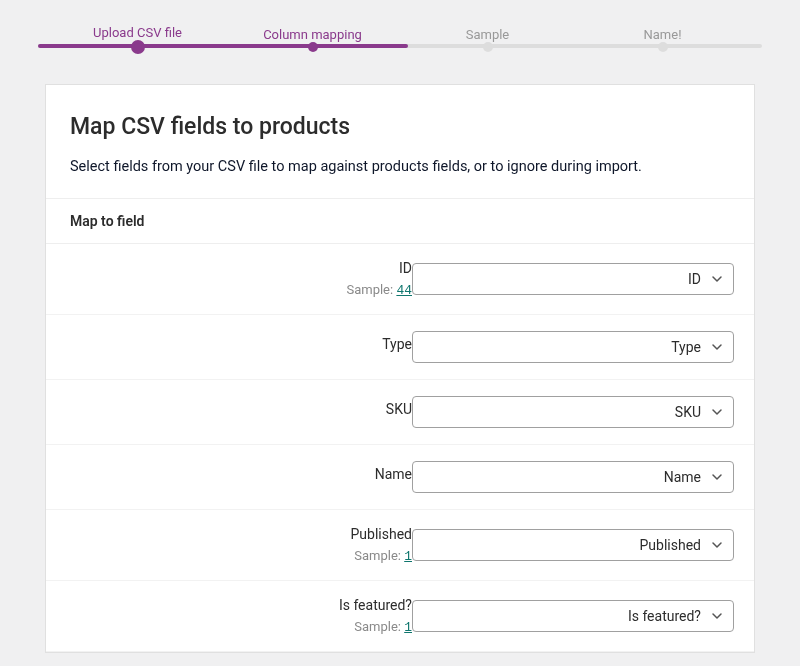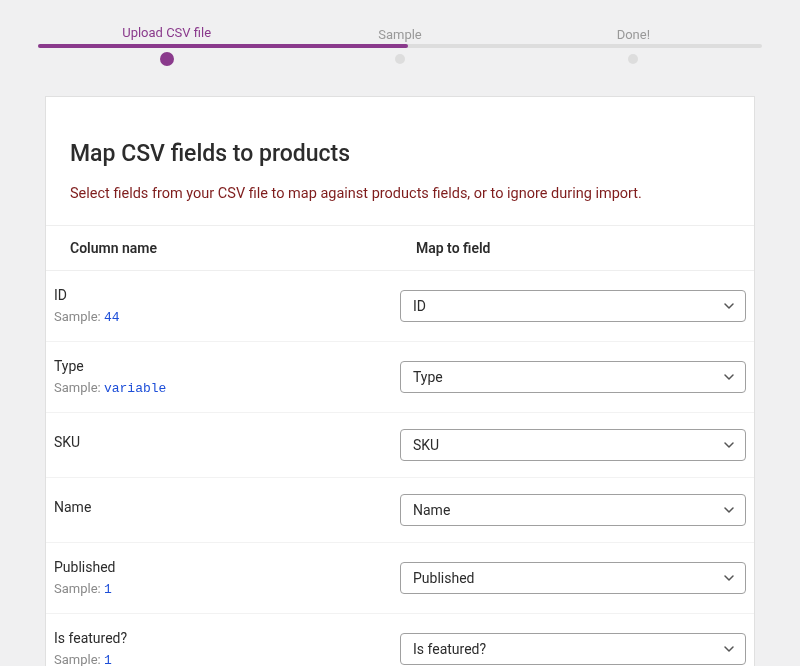--- a/index.html
+++ b/index.html
@@ -42,21 +42,21 @@
       flex: 1;
       display: flex;
       flex-direction: column;
       align-items: center;
       position: relative;
       z-index: 2;
     }
     .step-label {
       font-size: 13px;
       color: #999;
-      margin-bottom: 12px;
+      margin-bottom: 0;
       font-weight: 400;
     }
     .step-label.active {
       color: #8a3a8c;
     }
     .step-dot {
       width: 10px;
       height: 10px;
       border-radius: 50%;
       background: #ddd;
@@ -72,31 +72,30 @@
       height: 10px;
       background: #8a3a8c;
     }
     .panel {
       background: #fff;
       margin: 30px 45px 0 45px;
       border: 1px solid #e0e0e0;
     }
     .panel-header {
       padding: 28px 34px 20px 24px;
-      margin-top: 15px;
     }
     .panel-title {
       font-size: 23px;
       font-weight: 500;
       color: #2c2c2c;
       margin-bottom: 16px;
     }
     .panel-desc {
       font-size: 14.5px;
-      color: #7f1d1d;
+      color: #0f172a;
       line-height: 1.5;
     }
     .table-header {
       display: flex;
       padding: 14px 24px;
       border-top: 1px solid #eee;
       border-bottom: 1px solid #eee;
     }
     .col-name {
       flex: 0 0 346px;
@@ -106,38 +105,40 @@
     }
     .col-map {
       flex: 1;
       font-size: 14px;
       font-weight: 600;
       color: #2c2c2c;
     }
     .row {
       display: flex;
       align-items: center;
-      padding: 16px 8px;
+      padding: 16px 20px;
       border-bottom: 1px solid #f2f2f2;
+      text-align: right;
     }
     .row-left {
       flex: 0 0 346px;
     }
     .row-name {
       font-size: 14px;
       color: #2c2c2c;
       margin-bottom: 6px;
     }
     .row-sample {
       font-size: 13px;
       color: #8a8a8a;
     }
     .row-sample .sample-val {
       font-family: "SFMono-Regular", Consolas, "Liberation Mono", Menlo, monospace;
-      color: #1d4ed8;
+      color: #0f766e;
+      text-decoration: underline;
     }
     .row-right {
       flex: 1;
     }
     .select {
       position: relative;
       width: 100%;
       border: 1px solid #a0a0a0;
       border-radius: 4px;
       padding: 7px 32px 7px 12px;
@@ -161,37 +162,40 @@
 <body>
 
 <div class="stepper">
   <div class="stepper-track"></div>
   <div class="stepper-progress"></div>
   <div class="step">
     <div class="step-label active">Upload CSV file</div>
     <div class="step-dot done"></div>
   </div>
   <div class="step">
+    <div class="step-label active">Column mapping</div>
+    <div class="step-dot current"></div>
+  </div>
+  <div class="step">
     <div class="step-label">Sample</div>
     <div class="step-dot"></div>
   </div>
   <div class="step">
-    <div class="step-label">Done!</div>
+    <div class="step-label">Name!</div>
     <div class="step-dot"></div>
   </div>
 </div>
 
 <div class="panel">
   <div class="panel-header">
     <h1 class="panel-title">Map CSV fields to products</h1>
     <p class="panel-desc">Select fields from your CSV file to map against products fields, or to ignore during import.</p>
   </div>
 
   <div class="table-header">
-    <div class="col-name">Column name</div>
     <div class="col-map">Map to field</div>
   </div>
 
   <div class="row">
     <div class="row-left">
       <div class="row-name">ID</div>
       <div class="row-sample"><span>Sample:</span> <span class="sample-val">44</span></div>
     </div>
     <div class="row-right">
       <div class="select">
@@ -201,21 +205,20 @@
               <path d="M2 4l4 4 4-4" stroke="#555" stroke-width="1.5" fill="none" stroke-linecap="round" stroke-linejoin="round"></path>
             </svg>
         </span>
       </div>
     </div>
   </div>
 
   <div class="row">
     <div class="row-left">
       <div class="row-name">Type</div>
-      <div class="row-sample"><span>Sample:</span> <span class="sample-val">variable</span></div>
     </div>
     <div class="row-right">
       <div class="select">
         <span>Type</span>
         <span class="chevron">
           <svg width="12" height="12" viewBox="0 0 12 12">
               <path d="M2 4l4 4 4-4" stroke="#555" stroke-width="1.5" fill="none" stroke-linecap="round" stroke-linejoin="round"></path>
             </svg>
         </span>
       </div>

